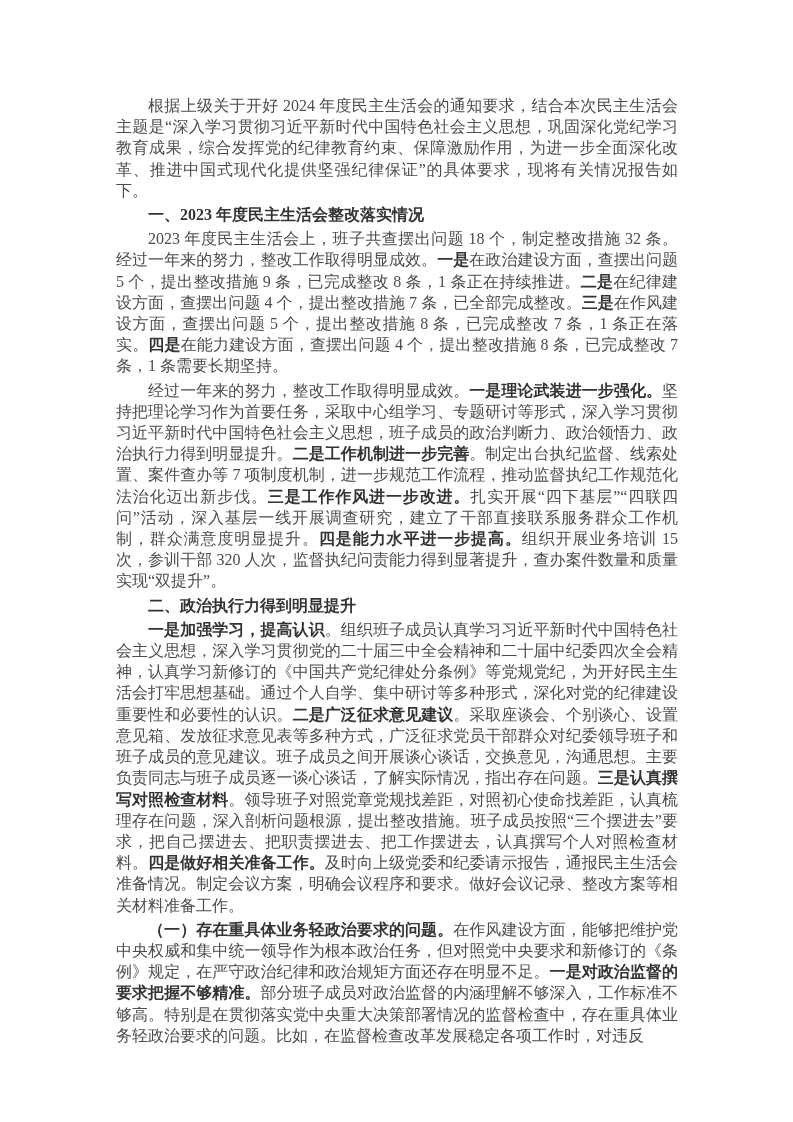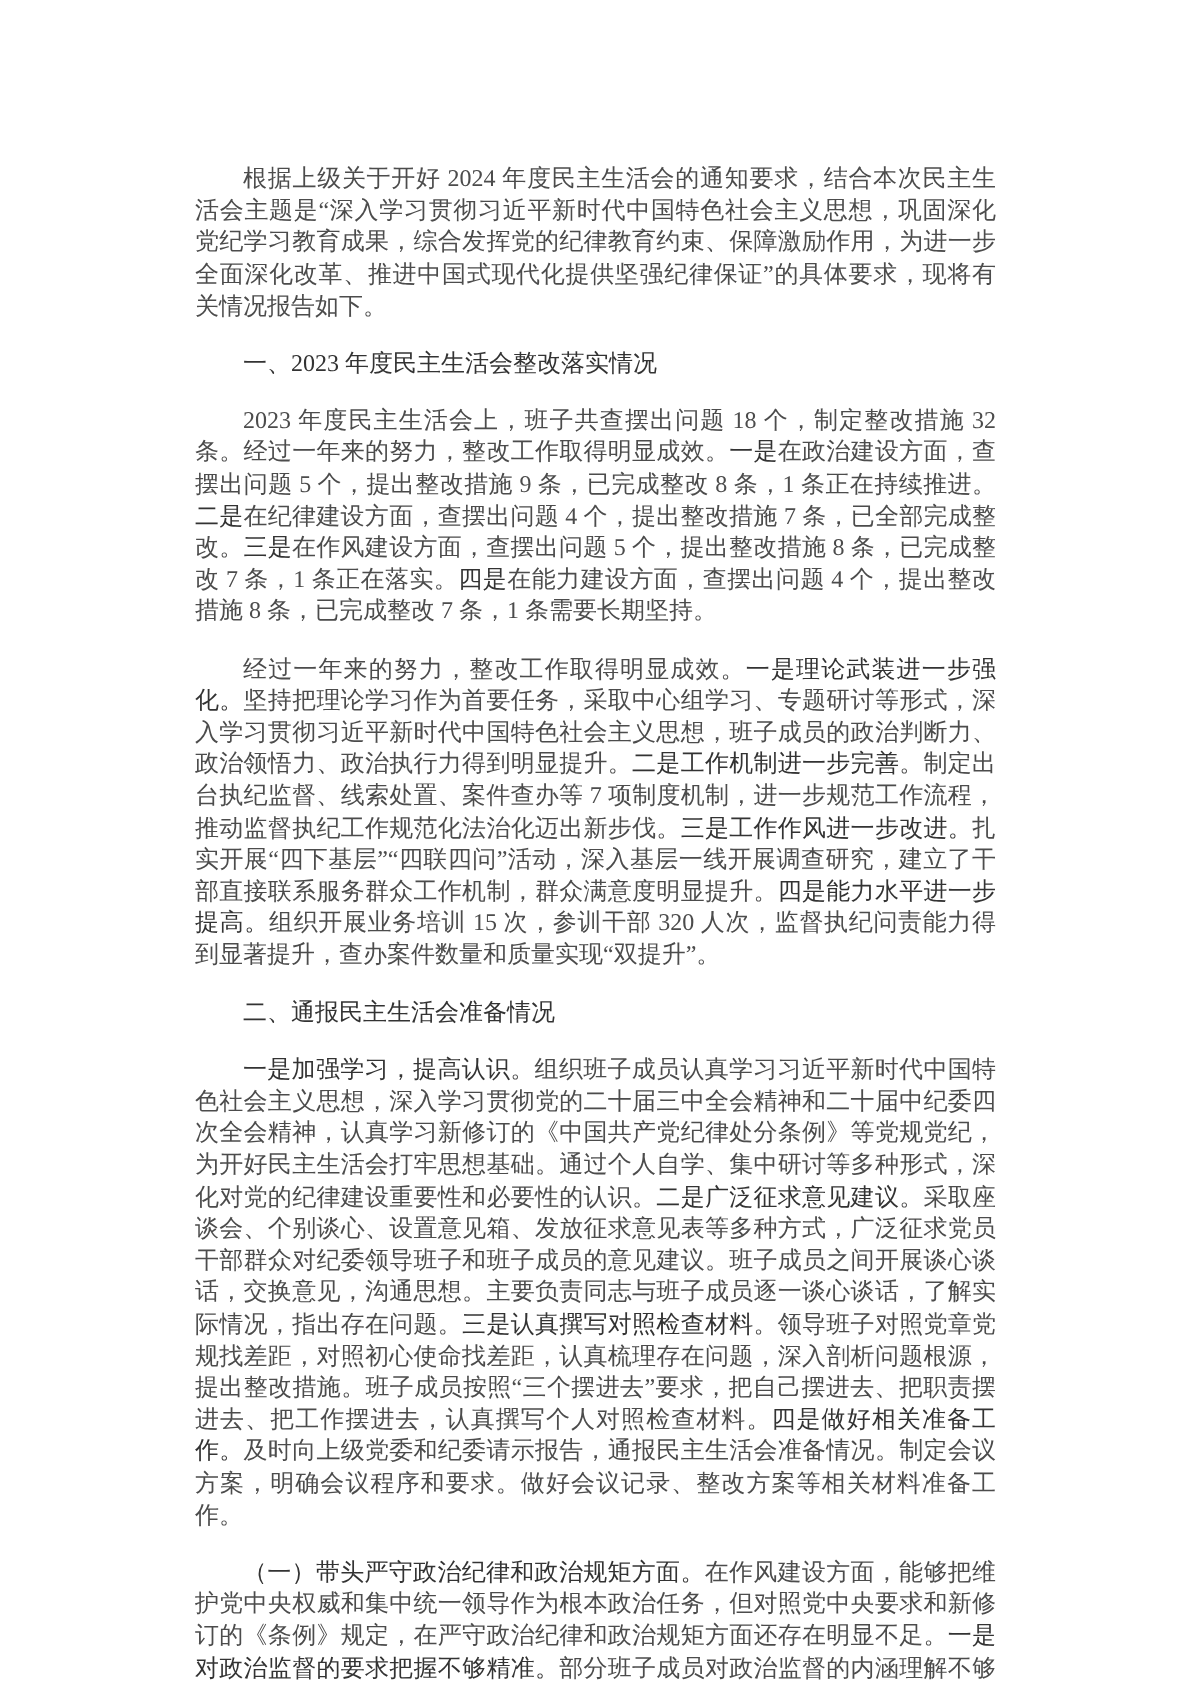--- a/index.html
+++ b/index.html
@@ -19,39 +19,39 @@
     left: 113px;
     top: 92px;
     width: 568px;
     font-family: "Liberation Serif", "DejaVu Serif", serif;
     font-size: 16px;
     line-height: 21.2px;
     color: #4c4c4c;
     text-align: justify;
   }
   .doc-body p {
-    margin: 17px;
+    margin: 3px;
     padding: 0;
     text-indent: 2em;
   }
   .doc-body p.heading {
     font-weight: bold;
     color: #333333;
   }
   .doc-body span.bold {
-    font-weight: normal;
+    font-weight: bold;
     color: #333333;
   }
 </style>
 </head>
 <body>
 
 <div class="page">
   <div class="doc-body" id="doc-body">
       <p class="para"><span class="run">根据上级关于开好 2024 年度民主生活会的通知要求，结合本次民主生活会主题是“深入学习贯彻习近平新时代中国特色社会主义思想，巩固深化党纪学习教育成果，综合发挥党的纪律教育约束、保障激励作用，为进一步全面深化改革、推进中国式现代化提供坚强纪律保证”的具体要求，现将有关情况报告如下。</span></p>
       <p class="heading"><span class="run bold">一、2023 年度民主生活会整改落实情况</span></p>
       <p class="para"><span class="run">2023 年度民主生活会上，班子共查摆出问题 18 个，制定整改措施 32 条。经过一年来的努力，整改工作取得明显成效。</span><span class="run bold">一是</span><span class="run">在政治建设方面，查摆出问题 5 个，提出整改措施 9 条，已完成整改 8 条，1 条正在持续推进。</span><span class="run bold">二是</span><span class="run">在纪律建设方面，查摆出问题 4 个，提出整改措施 7 条，已全部完成整改。</span><span class="run bold">三是</span><span class="run">在作风建设方面，查摆出问题 5 个，提出整改措施 8 条，已完成整改 7 条，1 条正在落实。</span><span class="run bold">四是</span><span class="run">在能力建设方面，查摆出问题 4 个，提出整改措施 8 条，已完成整改 7 条，1 条需要长期坚持。</span></p>
       <p class="para"><span class="run">经过一年来的努力，整改工作取得明显成效。</span><span class="run bold">一是理论武装进一步强化。</span><span class="run">坚持把理论学习作为首要任务，采取中心组学习、专题研讨等形式，深入学习贯彻习近平新时代中国特色社会主义思想，班子成员的政治判断力、政治领悟力、政治执行力得到明显提升。</span><span class="run bold">二是工作机制进一步完善</span><span class="run">。制定出台执纪监督、线索处置、案件查办等 7 项制度机制，进一步规范工作流程，推动监督执纪工作规范化法治化迈出新步伐。</span><span class="run bold">三是工作作风进一步改进。</span><span class="run">扎实开展“四下基层”“四联四问”活动，深入基层一线开展调查研究，建立了干部直接联系服务群众工作机制，群众满意度明显提升。</span><span class="run bold">四是能力水平进一步提高。</span><span class="run">组织开展业务培训 15 次，参训干部 320 人次，监督执纪问责能力得到显著提升，查办案件数量和质量实现“双提升”。</span></p>
-      <p class="heading"><span class="run bold">二、通报民主生活会准备情况</span></p>
+      <p class="heading"><span class="run bold">二、政治执行力得到明显提升</span></p>
       <p class="para"><span class="run bold">一是加强学习，提高认识</span><span class="run">。组织班子成员认真学习习近平新时代中国特色社会主义思想，深入学习贯彻党的二十届三中全会精神和二十届中纪委四次全会精神，认真学习新修订的《中国共产党纪律处分条例》等党规党纪，为开好民主生活会打牢思想基础。通过个人自学、集中研讨等多种形式，深化对党的纪律建设重要性和必要性的认识。</span><span class="run bold">二是广泛征求意见建议</span><span class="run">。采取座谈会、个别谈心、设置意见箱、发放征求意见表等多种方式，广泛征求党员干部群众对纪委领导班子和班子成员的意见建议。班子成员之间开展谈心谈话，交换意见，沟通思想。主要负责同志与班子成员逐一谈心谈话，了解实际情况，指出存在问题。</span><span class="run bold">三是认真撰写对照检查材料</span><span class="run">。领导班子对照党章党规找差距，对照初心使命找差距，认真梳理存在问题，深入剖析问题根源，提出整改措施。班子成员按照“三个摆进去”要求，把自己摆进去、把职责摆进去、把工作摆进去，认真撰写个人对照检查材料。</span><span class="run bold">四是做好相关准备工作。</span><span class="run">及时向上级党委和纪委请示报告，通报民主生活会准备情况。制定会议方案，明确会议程序和要求。做好会议记录、整改方案等相关材料准备工作。</span></p>
-      <p class="para"><span class="run bold">（一）带头严守政治纪律和政治规矩方面。</span><span class="run">在作风建设方面，能够把维护党中央权威和集中统一领导作为根本政治任务，但对照党中央要求和新修订的《条例》规定，在严守政治纪律和政治规矩方面还存在明显不足。</span><span class="run bold">一是对政治监督的要求把握不够精准。</span><span class="run">部分班子成员对政治监督的内涵理解不够深入，工作标准不够高。特别是在贯彻落实党中央重大决策部署情况的监督检查中，存在重具体业务轻政治要求的问题。比如，在监督检查改革发展稳定各项工作时，对违反</span></p>
+      <p class="para"><span class="run bold">（一）存在重具体业务轻政治要求的问题。</span><span class="run">在作风建设方面，能够把维护党中央权威和集中统一领导作为根本政治任务，但对照党中央要求和新修订的《条例》规定，在严守政治纪律和政治规矩方面还存在明显不足。</span><span class="run bold">一是对政治监督的要求把握不够精准。</span><span class="run">部分班子成员对政治监督的内涵理解不够深入，工作标准不够高。特别是在贯彻落实党中央重大决策部署情况的监督检查中，存在重具体业务轻政治要求的问题。比如，在监督检查改革发展稳定各项工作时，对违反</span></p>
     </div>
 </div>
 
 </body></html>

